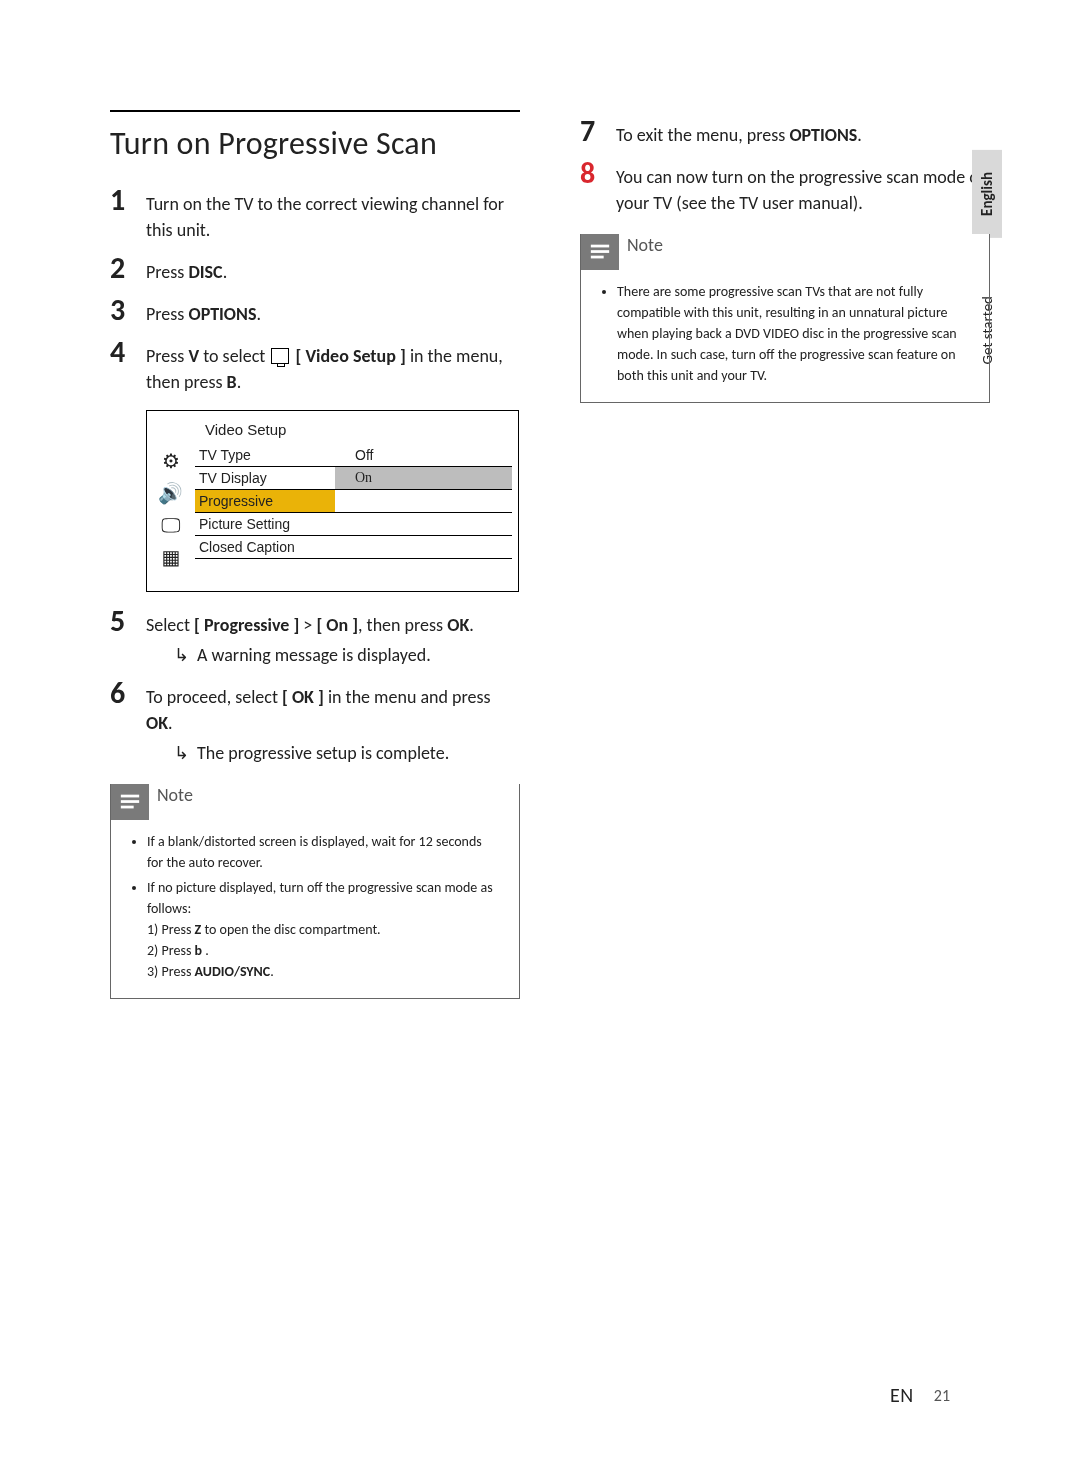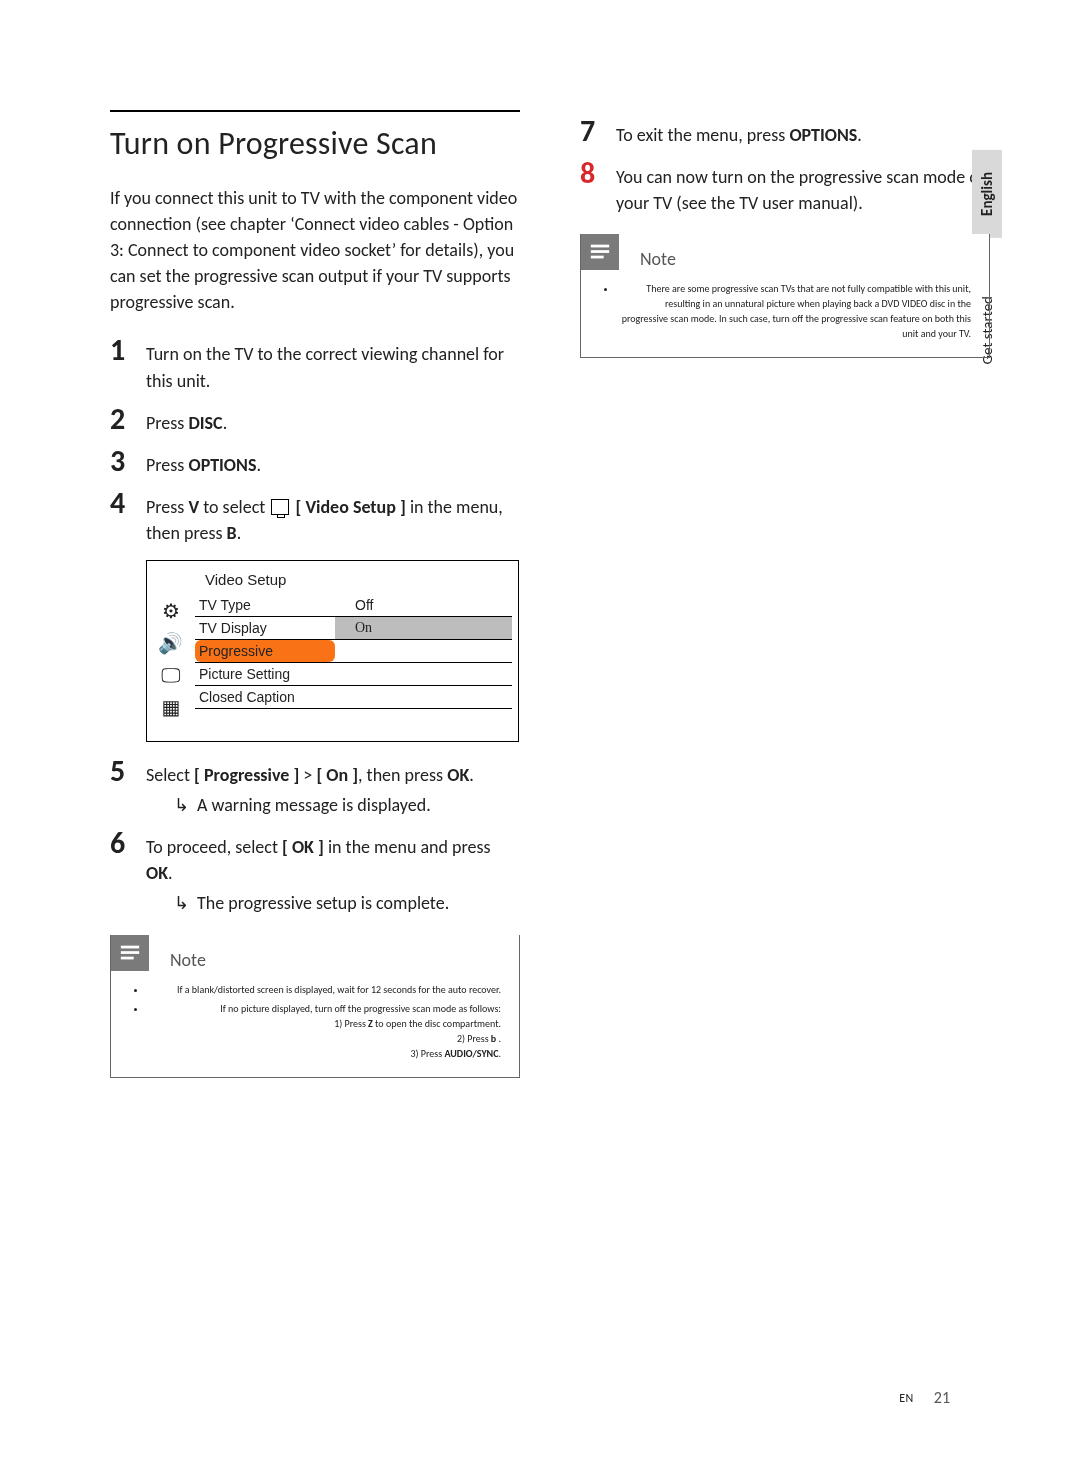--- a/index.html
+++ b/index.html
@@ -24,64 +24,63 @@
   .vs-box { border: 1.5px solid #000; margin: 14px 0 14px 36px; width: 373px; }
   .vs-header { padding: 10px 0 6px 58px; font-family: Arial, sans-serif; font-size: 15px; }
   .vs-body { display: flex; }
   .vs-icons { width: 48px; display: flex; flex-direction: column; align-items: center; gap: 6px; padding: 4px 0 10px; }
   .vs-icons .ic { width: 26px; height: 26px; font-size: 20px; text-align: center; line-height: 26px; }
   .vs-rows { flex: 1; font-family: Arial, sans-serif; font-size: 14px; padding-right: 6px; padding-bottom: 10px; }
   .vs-rows .row { display: flex; border-bottom: 1px solid #000; }
   .vs-rows .row.last { border-bottom: none; }
   .vs-rows .row .c1 { width: 140px; padding: 3px 4px; }
   .vs-rows .row .c2 { flex: 1; padding: 3px 4px 3px 20px; border-left: 0; }
-  .vs-rows .row.sel .c1 { background: #f97316; border-radius: 6px; }
+  .vs-rows .row.sel .c1 { background: #eab308; }
   .vs-rows .row.on .c2 { background: #bdbdbd; font-family: Liberation Serif, serif; }
 
   
   .note-box { border: 1px solid #666; margin: 18px 0 18px 0; position: relative; }
-  .note-tab { display: flex; align-items: flex-end; gap: 21px; background: #fff; position: relative; top: -1px; }
+  .note-tab { display: flex; align-items: flex-start; gap: 8px; background: #fff; position: relative; top: -1px; }
   .note-tab .icon { width: 38px; height: 36px; background: #7a7a7a; display: flex; align-items: center; justify-content: center; }
   .note-tab .icon svg { width: 22px; height: 22px; }
   .note-tab .label { font-size: 18px; color: #555; padding-right: 10px; }
-  .note-box .note-body { padding: 10px 18px 12px 18px; font-size: 10px; line-height: 1.5; text-align: right; }
+  .note-box .note-body { padding: 10px 18px 12px 18px; font-size: 14px; line-height: 1.5; }
   .note-box .note-body ul { list-style: disc; padding-left: 18px; }
   .note-box .note-body li { margin-bottom: 4px; }
 
   .col.right .step-top { margin-top: 6px; }
 
   
   .side-tabs { position: absolute; right: 78px; top: 150px; display: flex; flex-direction: column; gap: 36px; align-items:center; }
   .side-tab { writing-mode: vertical-rl; transform: rotate(180deg); font-size: 15px; padding: 22px 6px; text-align:center; }
   .side-tab.active { background: #d9d9d9; font-weight:600; }
 
   
   .footer { position: absolute; bottom: 54px; right: 130px; font-size: 18px; display: flex; gap: 20px; align-items:center; }
-  .footer .lang { font-size: 12px; letter-spacing:0.5px;margin-left:36px;}
+  .footer .lang { font-size: 20px; letter-spacing:0.5px;margin-left:36px;}
   .footer .pg { font-size: 16px; color:#555;}
 
   .mono-icon { display:inline-block; width:18px; height:16px; border:1.5px solid #000; position:relative; vertical-align:-2px; margin:0 2px;}
   .mono-icon::after { content:""; position:absolute; left:5px; bottom:-4px; width:6px; height:3px; border:1.5px solid #000; border-top:none;}
 </style>
 </head>
 <body>
 
 <div class="page">
 
   <div class="side-tabs">
     <div class="side-tab active">English</div>
     <div class="side-tab">Get started</div>
   </div>
 
   <div class="columns">
 
     <div class="col left">
       <h1 class="section-title">Turn on Progressive Scan</h1>
 
-      <p class="intro">If you connect this unit to TV with the component video connection (see chapter ‘Connect video cables - Option 3: Connect to component video socket’ for details), you can set the progressive scan output if your TV supports progressive scan.</p>
 
       <ol class="steps">
         <li>
             <span class="num">1</span>
           <span class="body">Turn on the TV to the correct viewing channel for this unit.</span>
           </li>
 
         <li>
             <span class="num">2</span>
           <span class="body">

